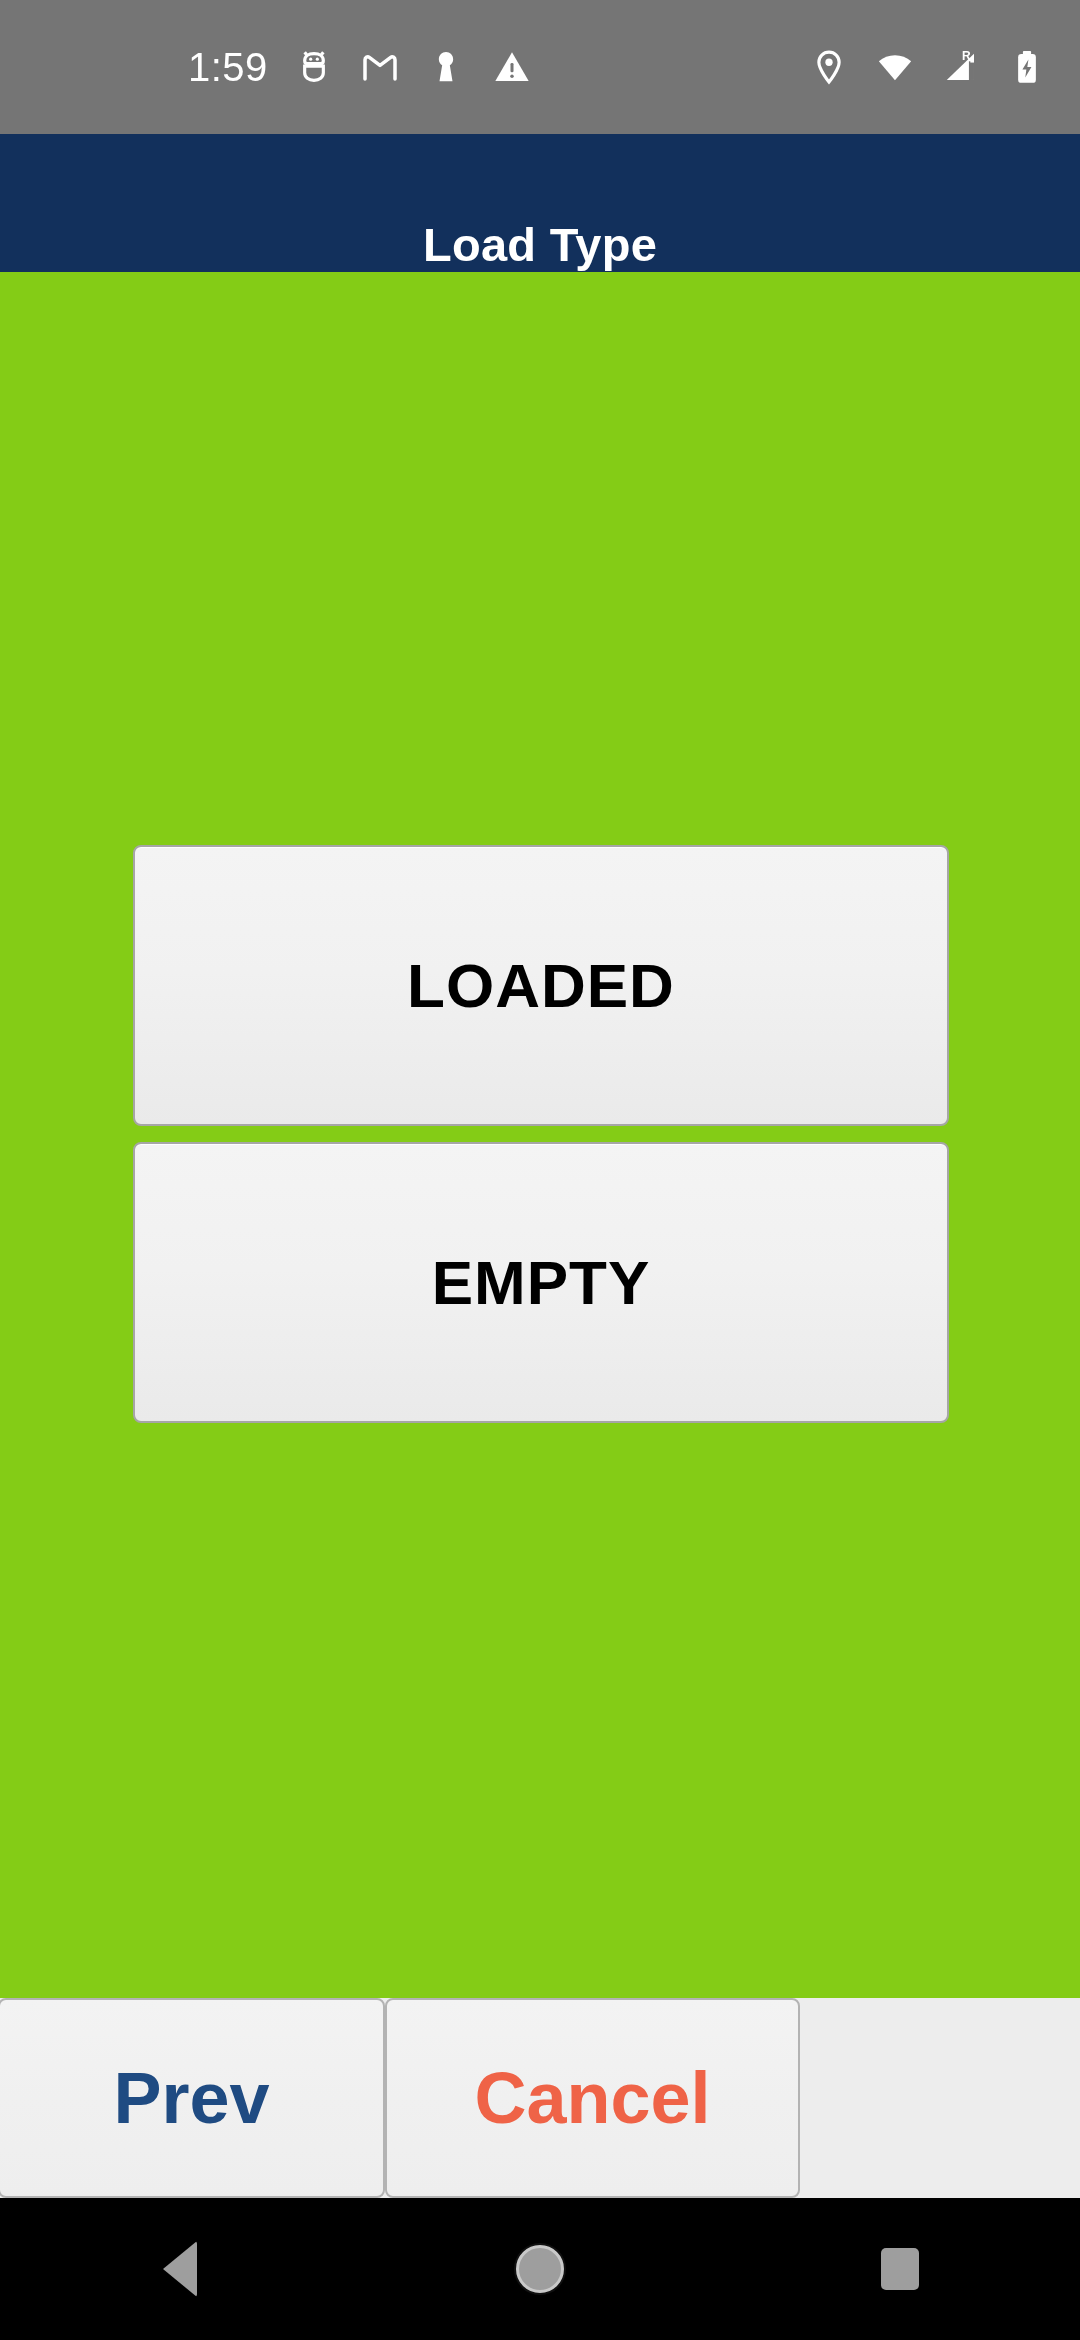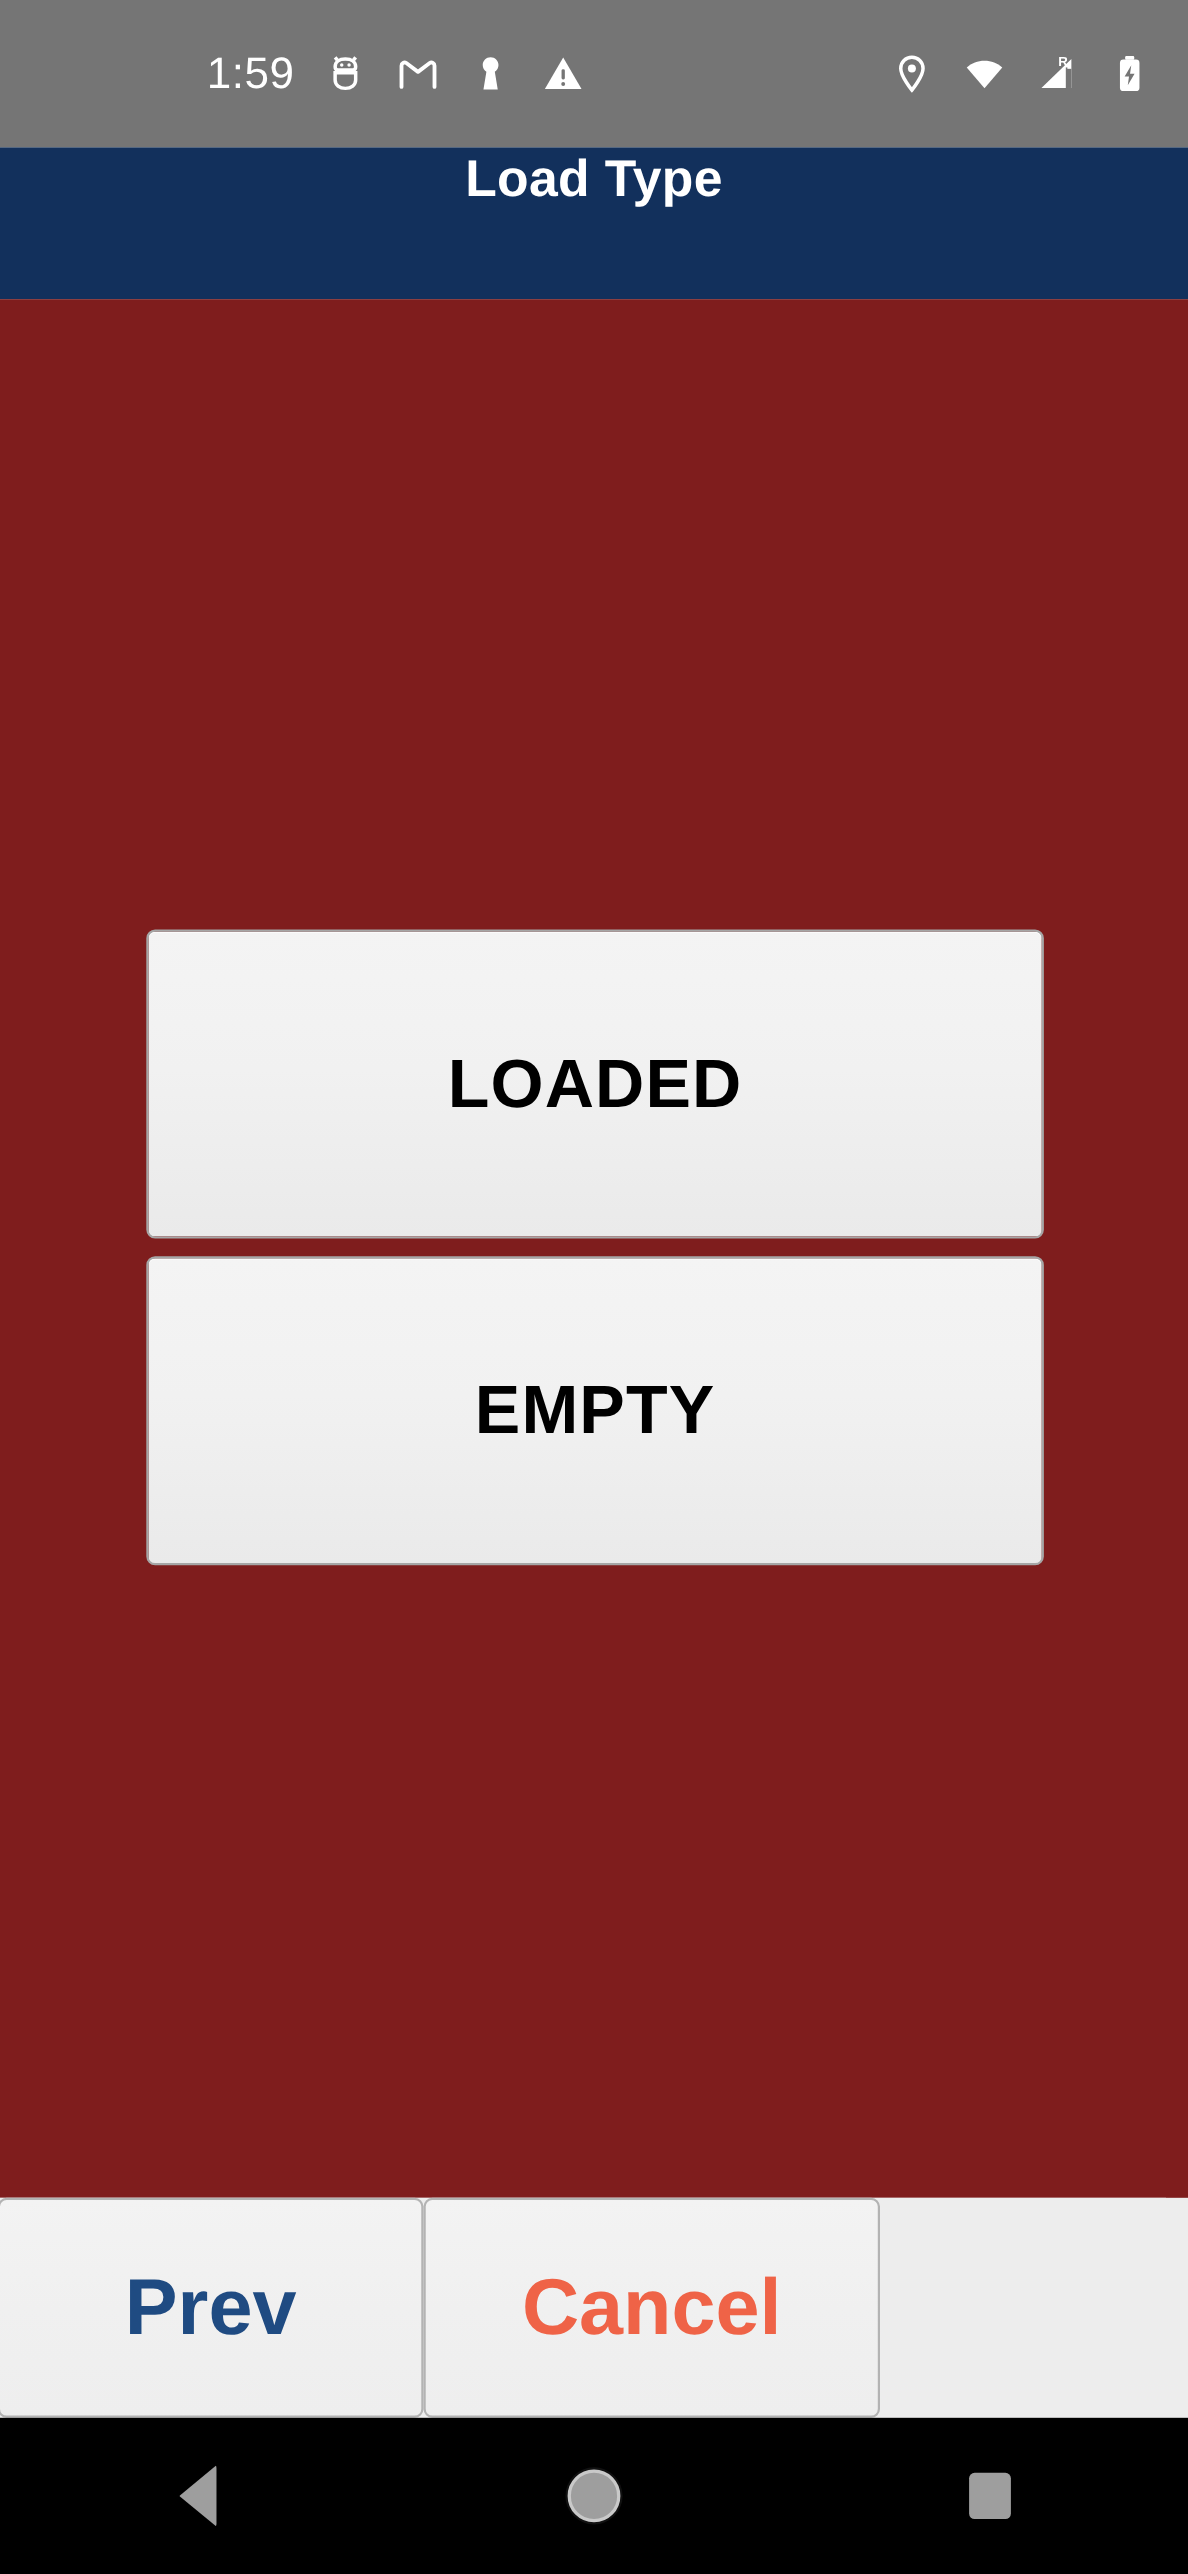--- a/index.html
+++ b/index.html
@@ -60,37 +60,37 @@
   .sb-icon svg { display: block; }
 
   
   .titlebar {
     position: absolute;
     top: 134px; left: 0;
     width: 1080px;
     height: 138px;
     background: #12305c;
     display: flex;
-    align-items: flex-start;
+    align-items: flex-end;
     justify-content: center;
   }
   .titlebar .title-text {
     color: #ffffff;
     font-size: 47px;
     font-weight: bold;
     letter-spacing: 0.3px;
   }
 
   
   .content {
     position: absolute;
     top: 272px; left: 0;
     width: 1080px;
     height: 1726px;
-    background: #7f1d1d;
+    background: #84cc16;
   }
 
   .choice-list {
     position: absolute;
     top: 573px;
     left: 133px;
     width: 816px;
   }
   .choice-btn {
     box-sizing: border-box;

